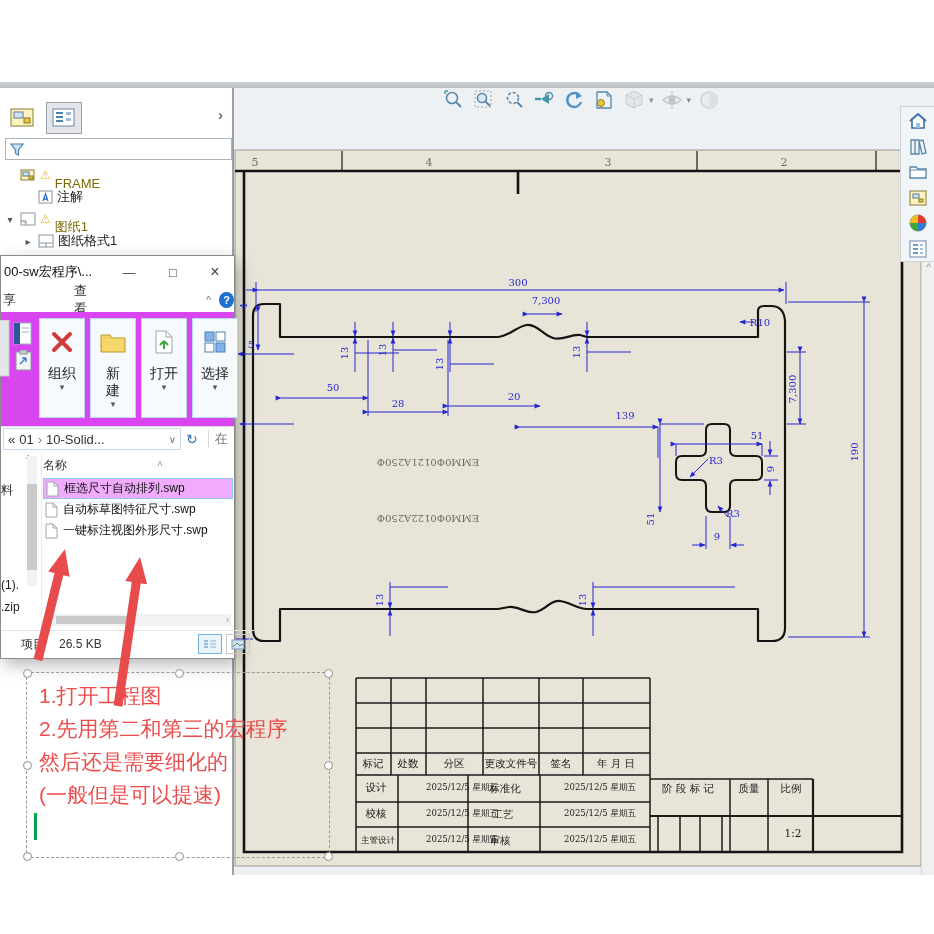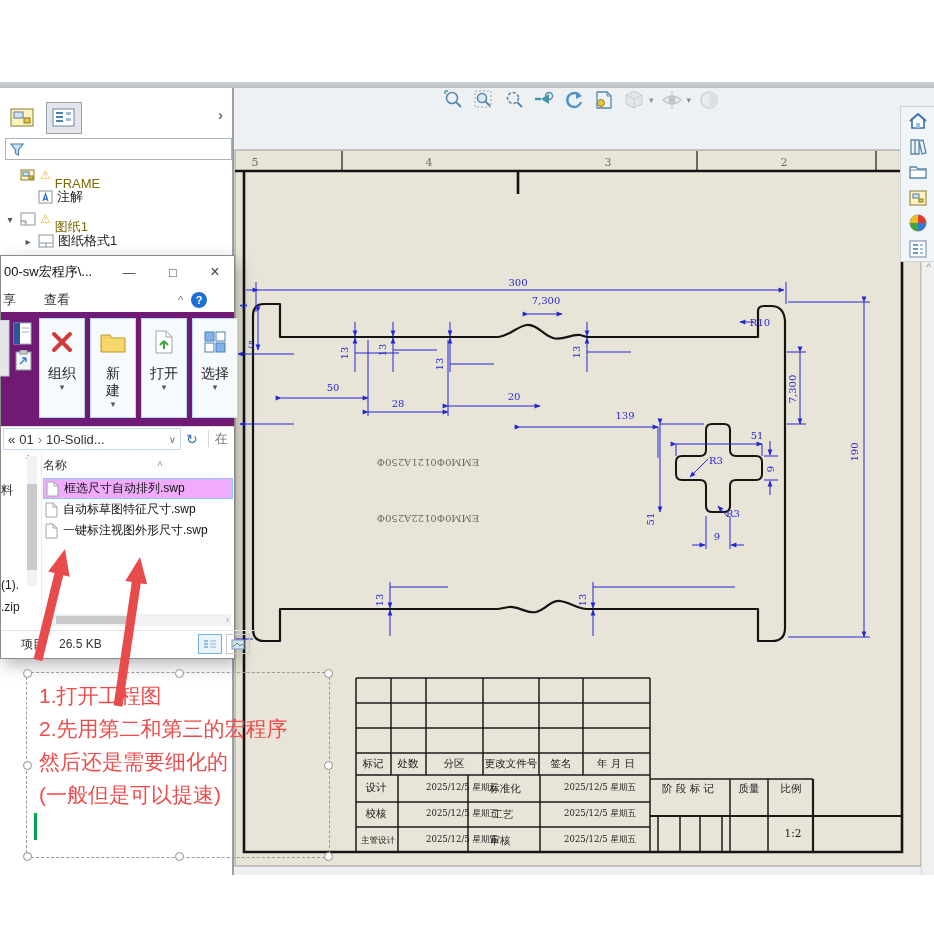--- a/index.html
+++ b/index.html
@@ -28,21 +28,21 @@
   .tind{width:14px;}
   .twarn{color:#f2b700;font-size:12px;}
   .tlabel.olive{color:#7e6a00;margin-top:16px;}
   
   #explorer{left:0;top:255px;width:233px;height:402px;background:#fff;border:1px solid #8a8a8a;
             box-shadow:4px 6px 16px rgba(0,0,0,.28);z-index:30;font-size:13px;}
   #xtitle{position:absolute;left:0;top:0;width:100%;height:32px;display:flex;align-items:center;}
   #xtitletext{margin-left:3px;font-size:13px;color:#111;white-space:nowrap;overflow:hidden;width:108px;}
   .wbtn{width:30px;height:24px;display:flex;align-items:center;justify-content:center;color:#444;font-size:13px;}
   #xmenu{position:absolute;left:0;top:32px;width:100%;height:24px;display:flex;align-items:center;border-bottom:1px solid #e3e3e3;color:#333;}
-  #xribbon{position:absolute;left:0;top:56px;width:100%;height:114px;background:#701a75;border-bottom:1px solid #dcdcdc;}
+  #xribbon{position:absolute;left:0;top:56px;width:100%;height:114px;background:#d946ef;border-bottom:1px solid #dcdcdc;}
   .rgroup{position:absolute;top:6px;width:46px;height:100px;border:1px solid #bcd6ef;background:#f6fafd;
           display:flex;flex-direction:column;align-items:center;padding-top:6px;box-sizing:border-box;}
   .rgicon{width:34px;height:34px;display:flex;align-items:center;justify-content:center;}
   .rglabel{font-size:14px;color:#222;text-align:center;line-height:17px;margin-top:6px;}
   .rgcaret{font-size:9px;color:#555;}
   #xaddr{position:absolute;left:0;top:170px;width:100%;height:26px;display:flex;align-items:center;border-bottom:1px solid #e0e0e0;color:#333;}
   #crumbbox{display:flex;align-items:center;gap:4px;border:1px solid #c6d8ea;height:20px;padding:0 4px;margin-left:2px;width:168px;background:#fff;}
   #xbody{position:absolute;left:0;top:196px;width:100%;height:176px;background:#fff;}
   #nav{position:absolute;left:0;top:0;width:40px;height:176px;border-right:1px solid #ececec;font-size:12px;color:#222;}
   #navsb{position:absolute;left:26px;top:4px;width:10px;height:130px;background:#f2f2f2;}
@@ -387,21 +387,21 @@
 
   <div id="explorer" class="abs">
     <div id="xtitle">
       <span id="xtitletext">00-sw宏程序\...</span>
       <span class="wbtn" style="margin-left:2px">—</span>
       <span class="wbtn" style="margin-left:14px">□</span>
       <span class="wbtn" style="margin-left:12px;font-size:16px">×</span>
     </div>
     <div id="xmenu">
       <span style="margin-left:2px">享</span>
-      <span style="margin-left:28px">查看</span>
+      <span style="margin-left:58px">查看</span>
       <span style="margin-left:108px;color:#777;font-size:11px">^</span>
       <span style="margin-left:8px;width:16px;height:16px;border-radius:50%;background:#1d6fd4;color:#fff;display:flex;align-items:center;justify-content:center;font-size:11px;font-weight:bold">?</span>
     </div>
     <div id="xribbon">
       <svg class="abs" style="left:-4px;top:8px" width="14" height="60">
           <rect x="0" y="0" width="12" height="56" fill="#e3e7ea" stroke="#c0c6cb"></rect>
         </svg>
       <svg class="abs" style="left:12px;top:10px" width="20" height="24">
           <rect x="1" y="1" width="17" height="21" fill="#fff" stroke="#9ab0c8"></rect>
           <rect x="1" y="1" width="6" height="21" fill="#2b579a"></rect>

